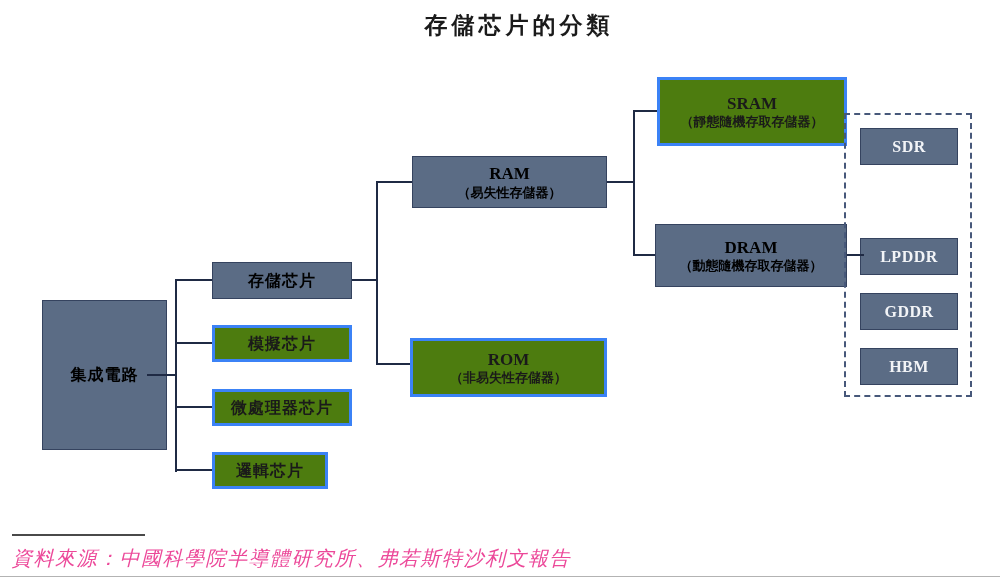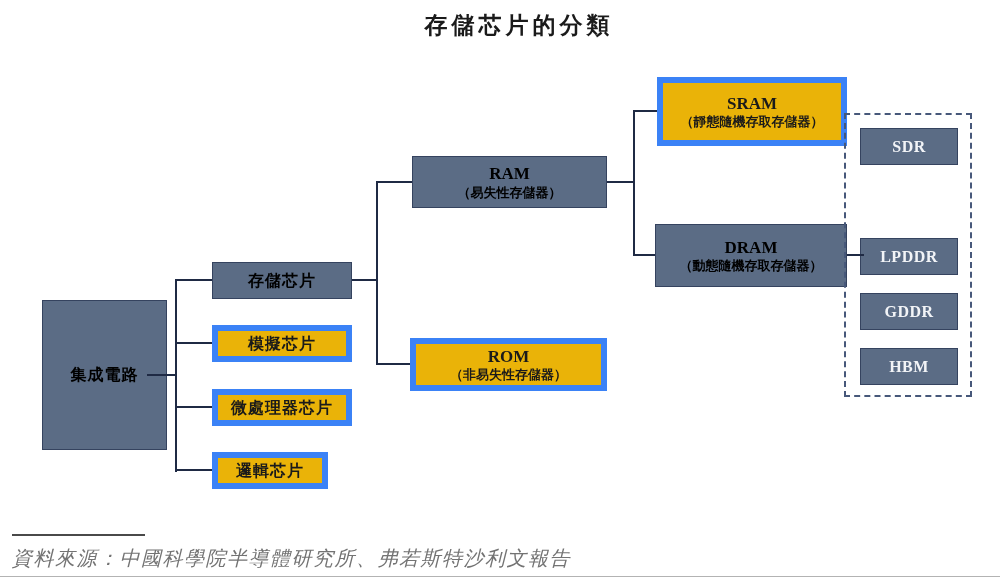--- a/index.html
+++ b/index.html
@@ -11,41 +11,41 @@
     position:absolute;left:0;top:10px;width:1038px;text-align:center;
     font-family:"Liberation Sans","DejaVu Sans",sans-serif;
     font-size:23px;font-weight:bold;color:#1a1a1a;letter-spacing:4px;
   }
   .box{
     position:absolute;display:flex;flex-direction:column;
     align-items:center;justify-content:center;text-align:center;
     box-sizing:border-box;line-height:1.25;
   }
   .box.dark{background:#5b6c85;border:1px solid #35435f;color:#000000;}
-  .box.light{background:#eab308;border:6px solid #3b82f6;color:#1a1a1a;}
+  .box.light{background:#4d7c0f;border:3px solid #3b82f6;color:#1a1a1a;}
   .box .t1{font-size:17px;font-weight:bold;}
   .box .t2{font-size:13px;font-weight:bold;}
   .cjk{font-size:16px;font-weight:bold;letter-spacing:1px;}
   .hline,.vline{position:absolute;background:#1f2a44;}
   .hline{height:2px;}
   .vline{width:2px;}
   .dashed{
     position:absolute;left:844px;top:113px;width:128px;height:284px;
     border:2px dashed #47587a;box-sizing:border-box;background:transparent;text-align:right;
   }
   .subbox{
     position:absolute;left:14px;width:96px;height:35px;
     background:#5b6c85;border:1px solid #35435f;color:#f2f4f7;
     display:flex;align-items:center;justify-content:center;
     font-size:16px;font-weight:bold;letter-spacing:0.5px;
   }
   .src-overline{position:absolute;left:12px;top:534px;width:133px;height:2px;background:#4a4a4a;}
   .src-text{
     position:absolute;left:12px;top:545px;font-size:20px;font-style:italic;
-    color:#737373;letter-spacing:1.5px;white-space:nowrap;
+    color:#ec4899;letter-spacing:1.5px;white-space:nowrap;
   }
   .bottom-rule{position:absolute;left:0;top:576px;width:1000px;height:1px;background:#b3b3b3;}
 </style>
 </head>
 <body>
 
 <div class="canvas">
 
   <div class="title">存儲芯片的分類</div>
 
@@ -63,21 +63,21 @@
     <span class="cjk">微處理器芯片</span>
   </div>
   <div class="box light" style="left:212px;top:452px;width:116px;height:37px;">
     <span class="cjk">邏輯芯片</span>
   </div>
 
   <div class="box dark" style="left:412px;top:156px;width:195px;height:52px;">
     <span class="t1">RAM</span>
     <span class="t2">（易失性存儲器）</span>
   </div>
-  <div class="box light" style="left:410px;top:338px;width:197px;height:53px;">
+  <div class="box light" style="left:410px;top:338px;width:197px;height:59px;">
     <span class="t1">ROM</span>
     <span class="t2">（非易失性存儲器）</span>
   </div>
 
   <div class="box light" style="left:657px;top:77px;width:190px;height:69px;">
     <span class="t1">SRAM</span>
     <span class="t2">（靜態隨機存取存儲器）</span>
   </div>
   <div class="box dark" style="left:655px;top:224px;width:192px;height:63px;">
     <span class="t1">DRAM</span>

